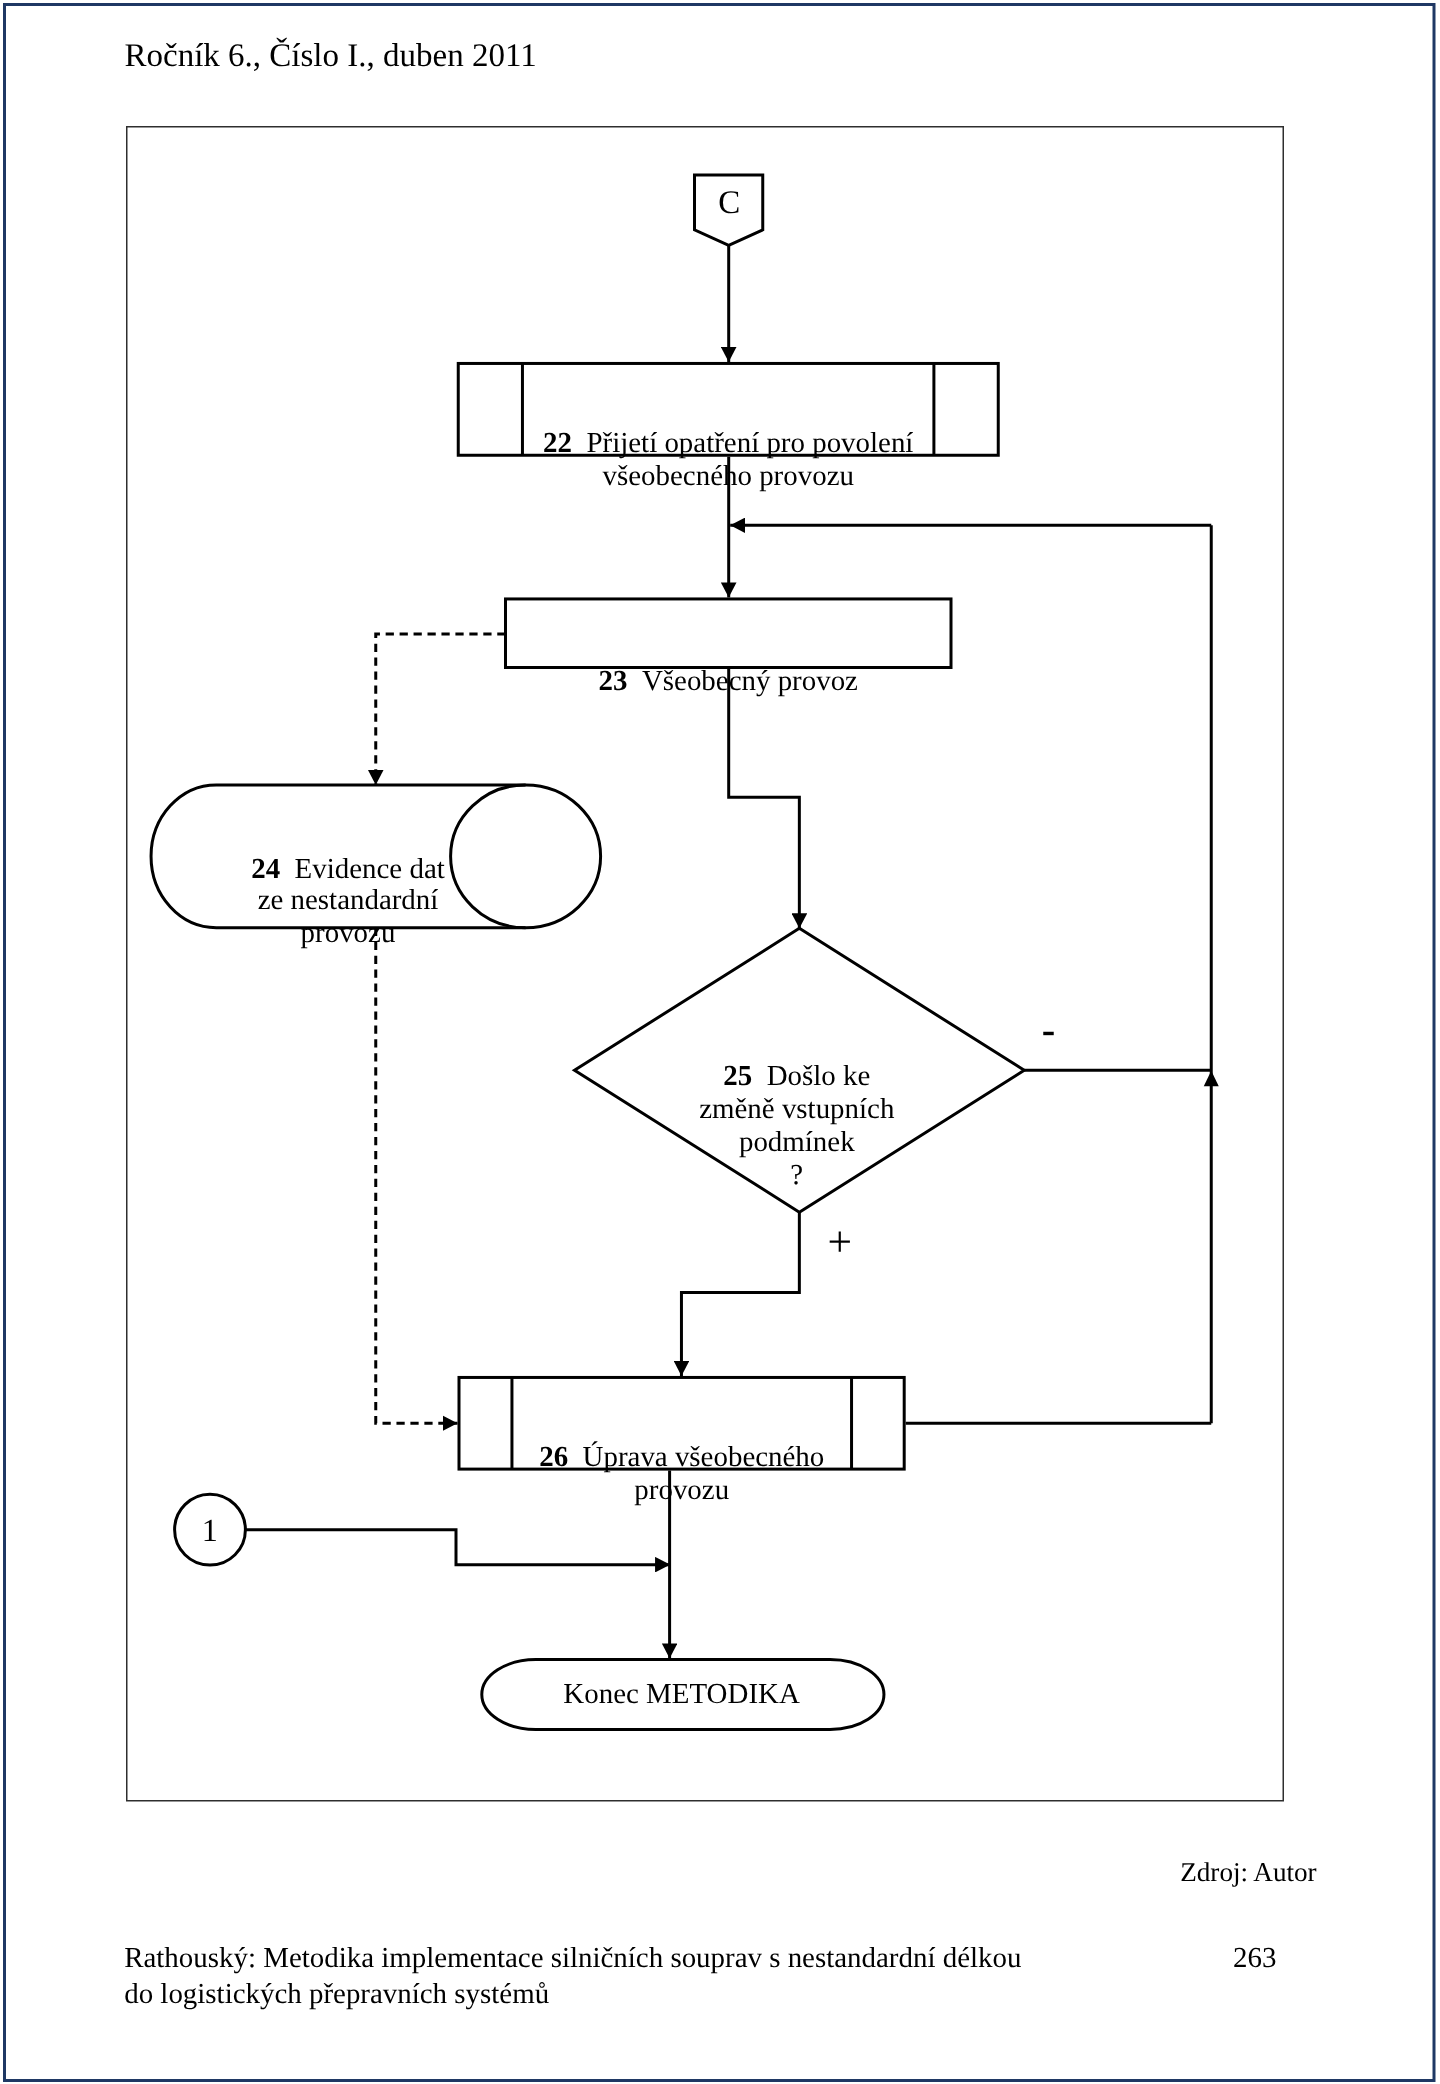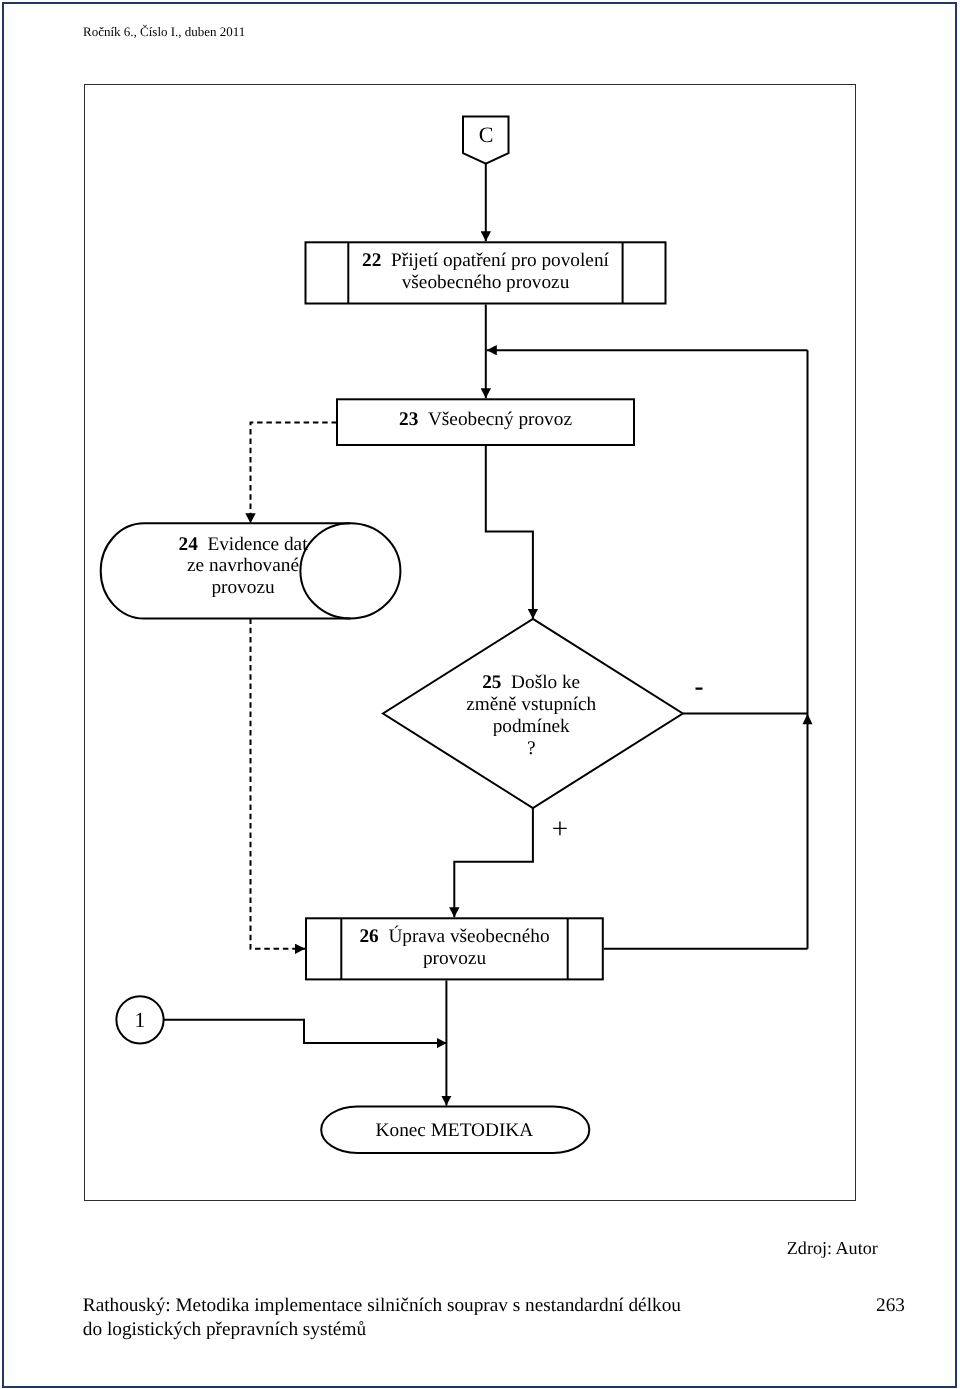--- a/index.html
+++ b/index.html
@@ -1,37 +1,37 @@
 <!DOCTYPE html>
 <html><head>
 <meta charset="utf-8">
 <title>Page</title>
 <style>
   html,body{margin:0;padding:0;}
   body{width:960px;height:1389px;background:#ffffff;font-family:"Liberation Serif",serif;overflow:hidden;
        -webkit-font-smoothing:antialiased;text-rendering:geometricPrecision;}
   #page{position:absolute;left:0;top:0;width:960px;height:1389px;background:#ffffff;filter:opacity(1);}
   #pageborder{position:absolute;left:2.2px;top:2px;width:954.8px;height:1385.5px;border:2.4px solid #1F3864;box-sizing:border-box;}
-  .hdr{position:absolute;left:83px;top:24px;font-size:13px;color:#000;white-space:nowrap;}
+  .hdr{position:absolute;left:83px;top:24px;font-size:22px;color:#000;white-space:nowrap;}
   #figframe{position:absolute;left:84px;top:84px;width:772px;height:1117px;border:1.3px solid #2e2e2e;box-sizing:border-box;}
   svg#diagram{position:absolute;left:0;top:0;}
   .cap{position:absolute;font-size:21px;color:#000;white-space:nowrap;}
   .foot{position:absolute;font-size:19.3px;color:#000;white-space:nowrap;}
-  .nodetext{position:absolute;font-size:19.3px;line-height:22px;color:#000;text-align:center;white-space:nowrap;}
+  .nodetext{position:absolute;font-size:19.3px;line-height:22px;color:#000;text-align:center;white-space:nowrap;margin-top:35px;}
   .nodetext .num{font-weight:bold;}
   #t22{left:305.5px;top:250.1px;width:360px;}
   #t23{left:337px;top:408.7px;width:297px;font-family:Liberation Serif, serif;}
-  #t24{left:118px;top:533.9px;width:250px;line-height:21.4px;}
+  #t24{left:107px;top:533.9px;width:250px;line-height:21.4px;}
   #t25{left:406.2px;top:671.6px;width:250px;}
   #t26{left:306px;top:926.1px;width:297px;}
   #figcap{left:270.4px;top:1231.3px;}
   #figsrc{left:786.8px;top:1205.5px;font-size:18.1px;margin-top:32px;}
   #ftl1{left:82.8px;top:1294.8px;}
   #ftl2{left:82.8px;top:1319px;}
-  #ftpg{left:905px;top:1294.6px;transform:translateX(-100%);}
+  #ftpg{left:851px;top:1294.6px;transform:translateX(-100%);}
 </style>
 </head>
 <body>
 
 <div id="page">
   <div id="pageborder"></div>
   <div class="hdr">Ročník 6., Číslo I., duben 2011</div>
   <div id="figframe"></div>
 
   <svg id="diagram" width="960" height="1389" viewBox="0 0 960 1389">
@@ -93,21 +93,21 @@
       <text x="559.9" y="837.5" font-size="29">+</text>
       <text x="699" y="695" font-size="27" font-weight="bold">-</text>
       <text x="454.4" y="1135.6" font-size="19.3">Konec METODIKA</text>
     </g>
   </svg>
 
   <div class="nodetext" id="t22"><span class="num">22</span>&nbsp;&nbsp;<span>Přijetí opatření pro povolení</span><br><span>všeobecného provozu</span></div>
 
   <div class="nodetext" id="t23"><span class="num">23</span>&nbsp;&nbsp;<span>Všeobecný provoz</span></div>
 
-  <div class="nodetext" id="t24"><span class="num">24</span>&nbsp;&nbsp;<span>Evidence dat</span><br><span>ze navrhované</span><br><span>provozu</span></div>
+  <div class="nodetext" id="t24"><span class="num">24</span>&nbsp;&nbsp;<span>Evidence dat</span><br><span>ze nestandardní</span><br><span>provozu</span></div>
 
   <div class="nodetext" id="t25"><span class="num">25</span>&nbsp;&nbsp;<span>Došlo ke</span><br><span>změně vstupních</span><br><span>podmínek</span><br><span>?</span></div>
 
   <div class="nodetext" id="t26"><span class="num">26</span>&nbsp;&nbsp;<span>Úprava všeobecného</span><br><span>provozu</span></div>
 
   <div class="foot" id="figsrc">Zdroj: Autor</div>
   <div class="foot" id="ftl1">Rathouský: Metodika implementace silničních souprav s nestandardní délkou</div>
   <div class="foot" id="ftl2">do logistických přepravních systémů</div>
   <div class="foot" id="ftpg">263</div>
 </div>

